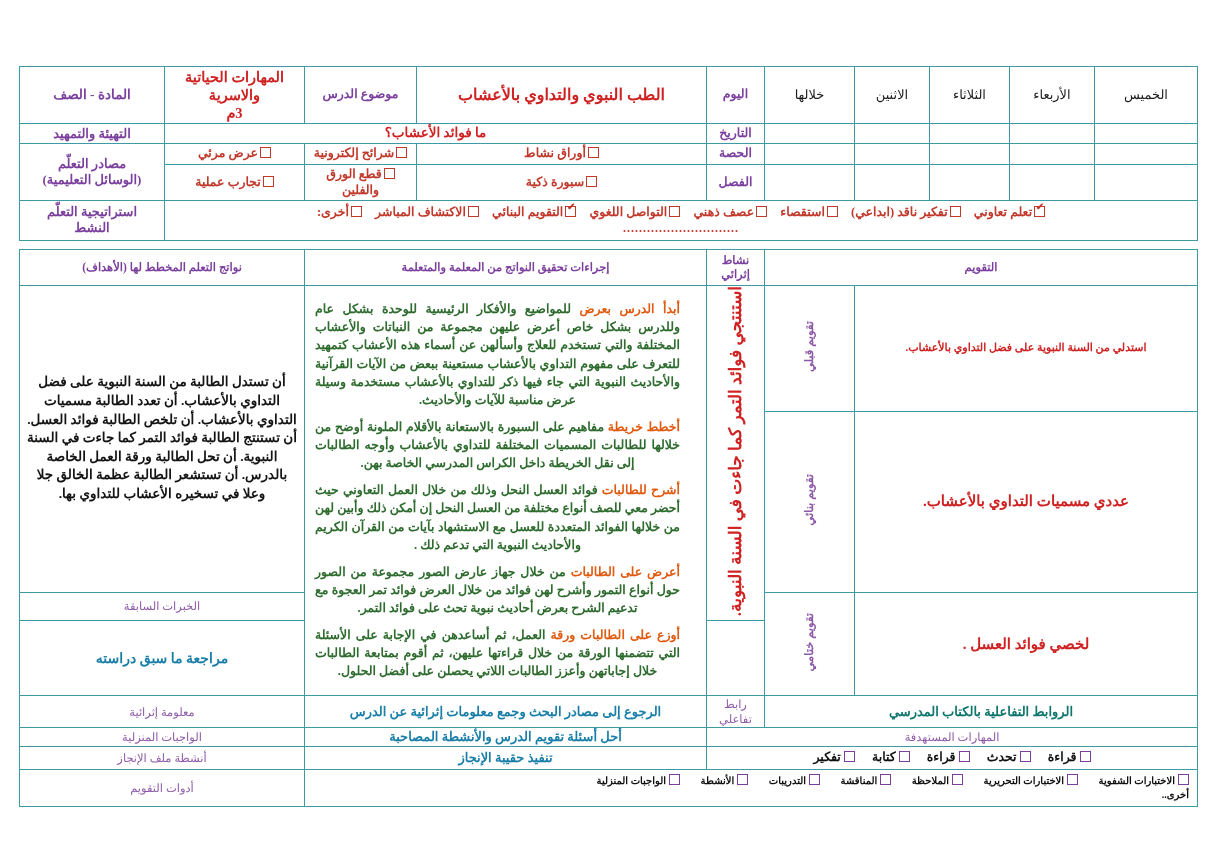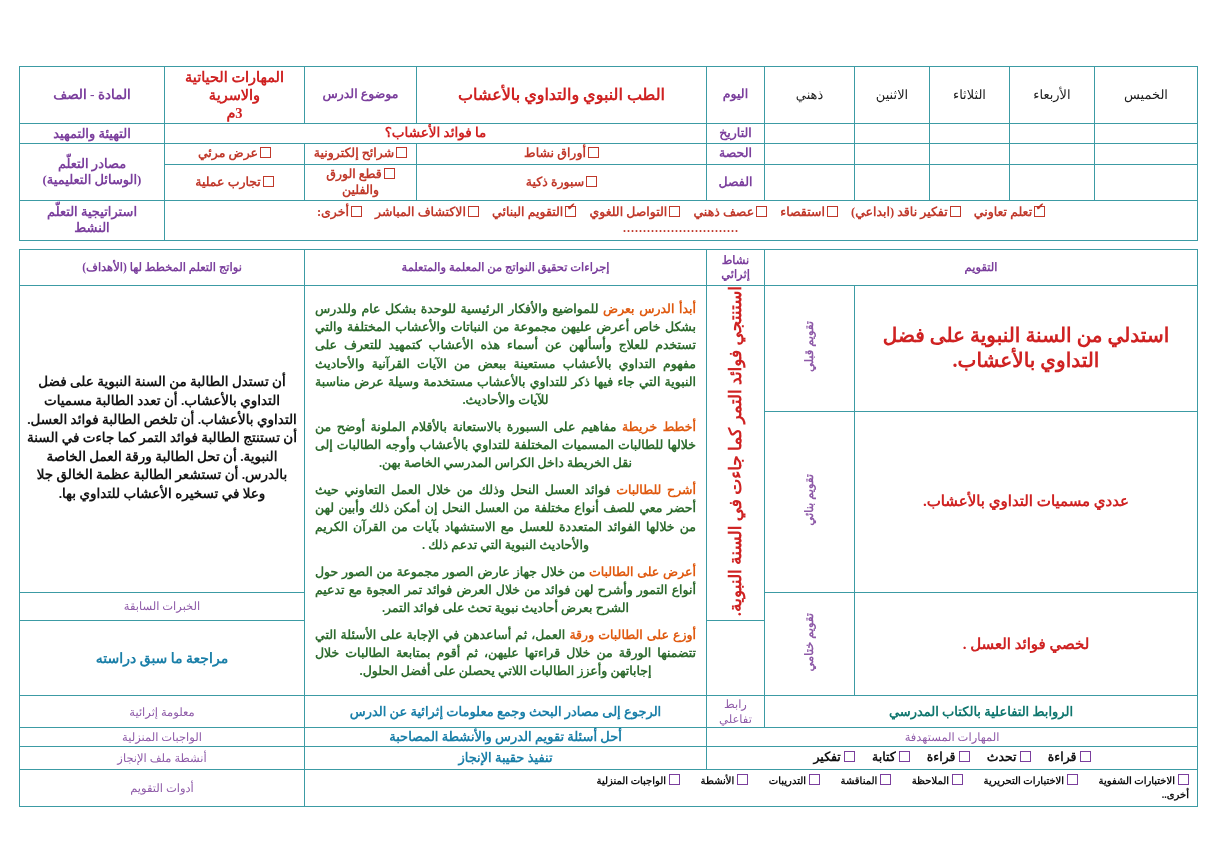--- a/index.html
+++ b/index.html
@@ -29,21 +29,21 @@
   .red{color:#cf2222;font-weight:bold;}
   .teal{color:#1a7fa8;font-weight:bold;}
   .orange{color:#e05a10;font-weight:bold;}
   .brown{color:#0f766e;font-weight:bold;}
   .day{color:#1c1c1c;font-size:13px;font-weight:normal;}
   .proc{
     text-align:justify;text-align-last:center;
     direction:rtl;font-size:12.5px;line-height:1.45;
     padding:4px 10px;color:#2e6b2e;font-weight:bold;
   }
-  .proc p{margin:0 0 9px 0;}
+  .proc p{margin:0 16px 9px 0;}
   .proc p:last-child{margin-bottom:0;}
   .obj{
     font-size:13.5px;line-height:1.38;font-weight:bold;color:#141414;
     text-align:center;padding:5px 6px;
   }
   .vert{
     writing-mode:vertical-rl;
     transform:rotate(180deg);
     white-space:nowrap;
     display:inline-block;
@@ -90,21 +90,21 @@
         <col style="width:140px">
     <col style="width:145px">
   </colgroup>
 
   <tbody>
         <tr>
     <td class="day">الخميس</td>
     <td class="day">الأربعاء</td>
     <td class="day">الثلاثاء</td>
     <td class="day">الاثنين</td>
-    <td class="day">ذهني</td>
+    <td class="day">خلالها</td>
     <td class="lbl">اليوم</td>
     <td class="red" style="font-size:16px">الطب النبوي والتداوي بالأعشاب</td>
     <td class="lbl">موضوع الدرس</td>
     <td class="red" style="font-size:14.5px">
       <span>المهارات الحياتية والاسرية</span><br>
       <span>3م</span>
     </td>
     <td class="lbl" style="font-size:13.5px">المادة - الصف</td>
   </tr>
 
@@ -170,21 +170,21 @@
   </tr>
 
   <tr>
     <td colspan="5" class="hdr-sub">التقويم</td>
     <td class="hdr-sub">نشاط إثرائي</td>
     <td colspan="2" class="hdr-sub">إجراءات تحقيق النواتج من المعلمة والمتعلمة</td>
     <td colspan="2" class="hdr-sub">نواتج التعلم المخطط لها (الأهداف)</td>
   </tr>
 
   <tr>
-    <td colspan="4" class="red" style="height:125px;font-size:20px;padding:0 2px">استدلي من السنة النبوية على فضل التداوي بالأعشاب.</td>
+    <td colspan="4" class="red" style="height:125px;font-size:11px;padding:0 2px">استدلي من السنة النبوية على فضل التداوي بالأعشاب.</td>
     <td class="vcell lbl-sm"><span class="vert">تقويم قبلي</span></td>
     <td rowspan="3" class="vcell">
       <span class="vert red" style="font-size:17px">استنتجي فوائد التمر كما جاءت في السنة النبوية.</span>
     </td>
     <td colspan="2" rowspan="4" class="proc">
       <p><span class="orange">أبدأ الدرس بعرض</span> <span>للمواضيع والأفكار الرئيسية للوحدة بشكل عام وللدرس بشكل خاص أعرض عليهن مجموعة من النباتات والأعشاب المختلفة والتي تستخدم للعلاج وأسألهن عن أسماء هذه الأعشاب كتمهيد للتعرف على مفهوم التداوي بالأعشاب مستعينة ببعض من الآيات القرآنية والأحاديث النبوية التي جاء فيها ذكر للتداوي بالأعشاب مستخدمة وسيلة عرض مناسبة للآيات والأحاديث.</span></p>
       <p><span class="orange">أخطط خريطة</span> <span>مفاهيم على السبورة بالاستعانة بالأقلام الملونة أوضح من خلالها للطالبات المسميات المختلفة للتداوي بالأعشاب وأوجه الطالبات إلى نقل الخريطة داخل الكراس المدرسي الخاصة بهن.</span></p>
       <p><span class="orange">أشرح للطالبات</span> <span>فوائد العسل النحل وذلك من خلال العمل التعاوني حيث أحضر معي للصف أنواع مختلفة من العسل النحل إن أمكن ذلك وأبين لهن من خلالها الفوائد المتعددة للعسل مع الاستشهاد بآيات من القرآن الكريم والأحاديث النبوية التي تدعم ذلك .</span></p>
       <p><span class="orange">أعرض على الطالبات</span> <span>من خلال جهاز عارض الصور مجموعة من الصور حول أنواع التمور وأشرح لهن فوائد من خلال العرض فوائد تمر العجوة مع تدعيم الشرح بعرض أحاديث نبوية تحث على فوائد التمر.</span></p>
       <p><span class="orange">أوزع على الطالبات ورقة</span> <span>العمل، ثم أساعدهن في الإجابة على الأسئلة التي تتضمنها الورقة من خلال قراءتها عليهن، ثم أقوم بمتابعة الطالبات خلال إجاباتهن وأعزز الطالبات اللاتي يحصلن على أفضل الحلول.</span></p>

